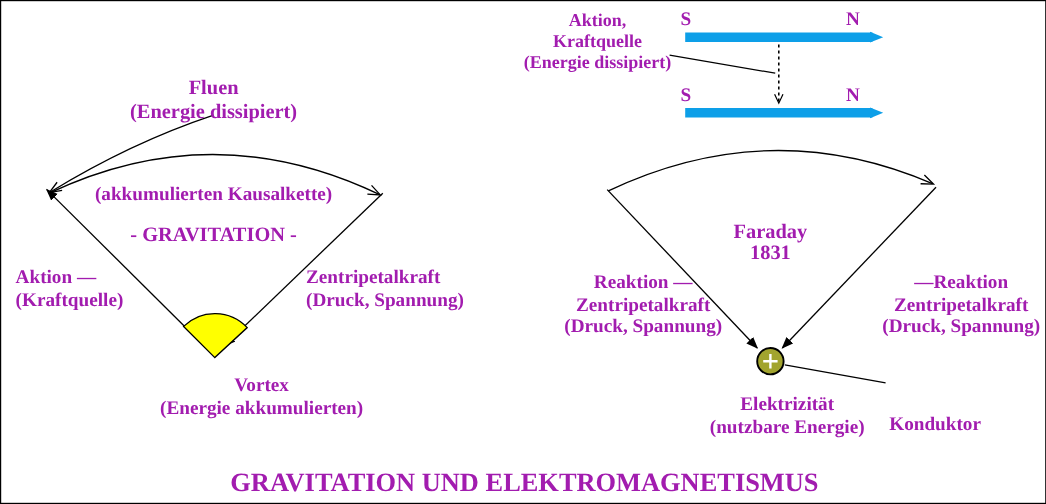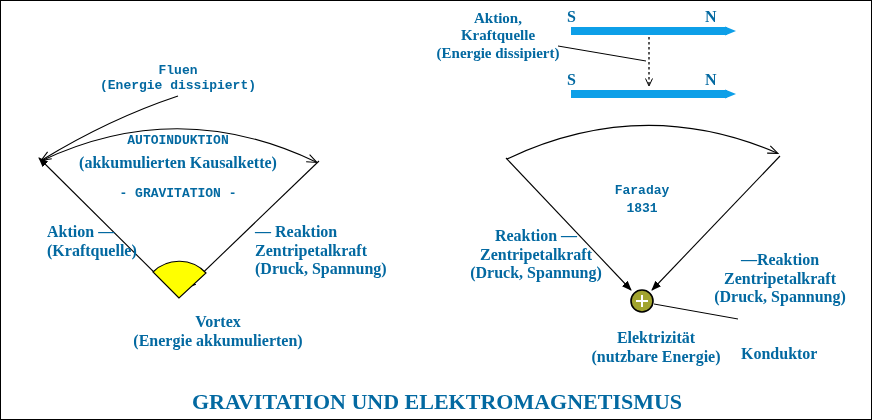--- a/index.html
+++ b/index.html
@@ -24,29 +24,29 @@
     position: absolute;
     left: 0;
     top: 0;
     width: 872px;
     height: 420px;
   }
   .lbl {
     position: absolute;
     font-family: "Liberation Serif", "DejaVu Serif", serif;
     font-weight: bold;
-    color: #0369a1;
+    color: #a21caf;
     line-height: 1.16;
     white-space: nowrap;
     text-align: center;
   }
   .lbl.l { text-align: left; }
   .t15 { font-size: 15px; }
   .t16 { font-size: 16px; }
-  .t17 { font-size: 13px; font-family: Liberation Mono, monospace; }
+  .t17 { font-size: 17px; }
   .t18 { font-size: 22px; }
   .center-x { transform: translateX(-50%); }
 </style>
 </head>
 <body>
 
 <div id="canvas">
 
   <svg id="diagram-svg" viewBox="0 0 872 420">
     <defs>
@@ -97,33 +97,31 @@
       <circle cx="641" cy="300" r="11" fill="#a2a42e" stroke="#000000" stroke-width="1.6"></circle>
       <path d="M635,300 L647,300 M641,294 L641,306" stroke="#ffffff" stroke-width="2" stroke-linecap="butt"></path>
     </g>
   </svg>
 
   <div class="lbl t17 center-x" style="left:177px; top:62px;">
     <div>Fluen</div>
     <div>(Energie dissipiert)</div>
   </div>
 
-  <div class="lbl t17 center-x" style="left:177px; top:132px;">AUTOINDUKTION</div>
 
   <div class="lbl t16 center-x" style="left:177px; top:153px;">(akkumulierten Kausalkette)</div>
 
   <div class="lbl t17 center-x" style="left:177px; top:185px;">- GRAVITATION -</div>
 
-  <div class="lbl t16 l" style="left:12px; top:222px;margin-left:34px;">
+  <div class="lbl t16 l" style="left:12px; top:222px;">
     <div>Aktion —</div>
     <div>(Kraftquelle)</div>
   </div>
 
   <div class="lbl t16 l" style="left:254px; top:222px;">
-    <div>— Reaktion</div>
     <div>Zentripetalkraft</div>
     <div>(Druck, Spannung)</div>
   </div>
 
   <div class="lbl t16 center-x" style="left:177px; top:312px;margin-left:40px;">
     <div>Vortex</div>
     <div>(Energie akkumulierten)</div>
   </div>
 
   <div class="lbl t15 center-x" style="left:497px; top:9px;">
@@ -142,21 +140,21 @@
   <div class="lbl t17 center-x" style="left:641px; top:182px;">Faraday</div>
 
   <div class="lbl t17 center-x" style="left:641px; top:200px;">1831</div>
 
   <div class="lbl t16 center-x" style="left:535px; top:226px;">
     <div>Reaktion —</div>
     <div>Zentripetalkraft</div>
     <div>(Druck, Spannung)</div>
   </div>
 
-  <div class="lbl t16 center-x" style="left:779px; top:226px;margin-top:24px;">
+  <div class="lbl t16 center-x" style="left:800px; top:226px;">
     <div>—Reaktion</div>
     <div>Zentripetalkraft</div>
     <div>(Druck, Spannung)</div>
   </div>
 
   <div class="lbl t16 l" style="left:740px; top:308px;margin-top:36px;">Konduktor</div>
 
   <div class="lbl t16 center-x" style="left:655px; top:328px;">
     <div>Elektrizität</div>
     <div>(nutzbare Energie)</div>

